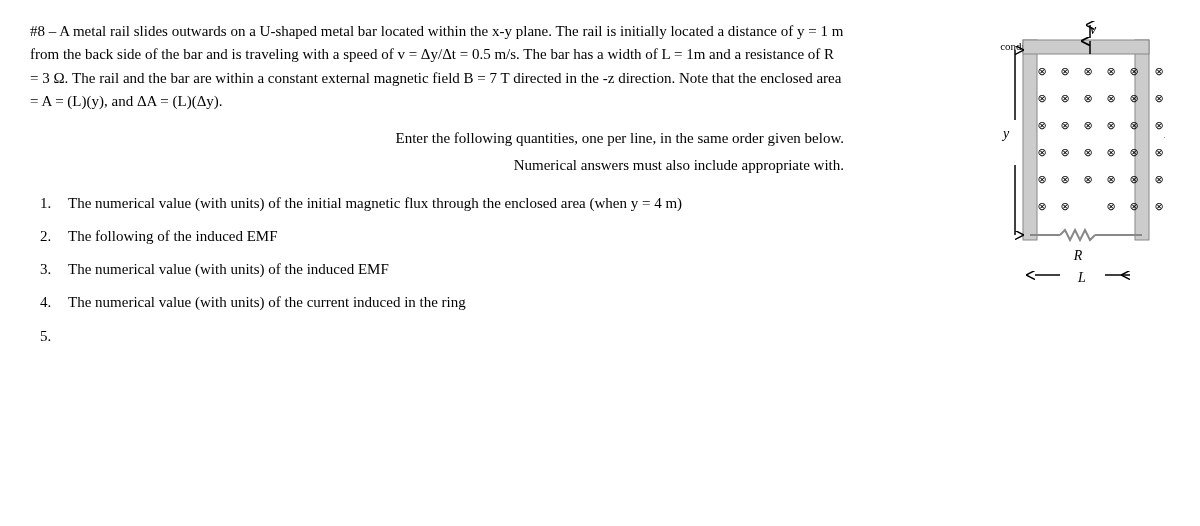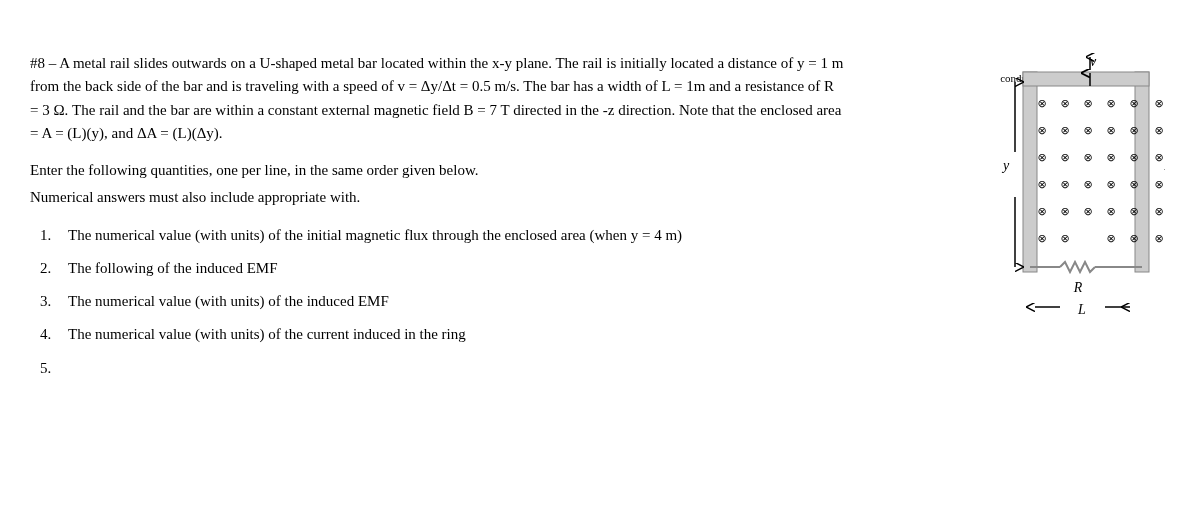--- a/index.html
+++ b/index.html
@@ -18,38 +18,38 @@
       overflow: hidden;
       display: flex;
       align-items: flex-start;
       padding: 20px 30px;
     }
 
     .main-container {
       display: flex;
       width: 100%;
       gap: 36px;
-      margin-top: 32px;
     }
 
     .text-content {
       flex: 1;
       max-width: 820px;
     }
 
     .problem-text {
       font-size: 15px;
       line-height: 1.55;
       margin-bottom: 14px;
     }
 
     .intro-text {
       font-size: 15px;
       line-height: 1.55;
       margin-bottom: 14px;
+      text-align: right;
     }
 
     .numbered-list {
       list-style: none;
       padding-left: 0;
       margin-left: 10px;
     }
 
     .numbered-list li {
       display: flex;

